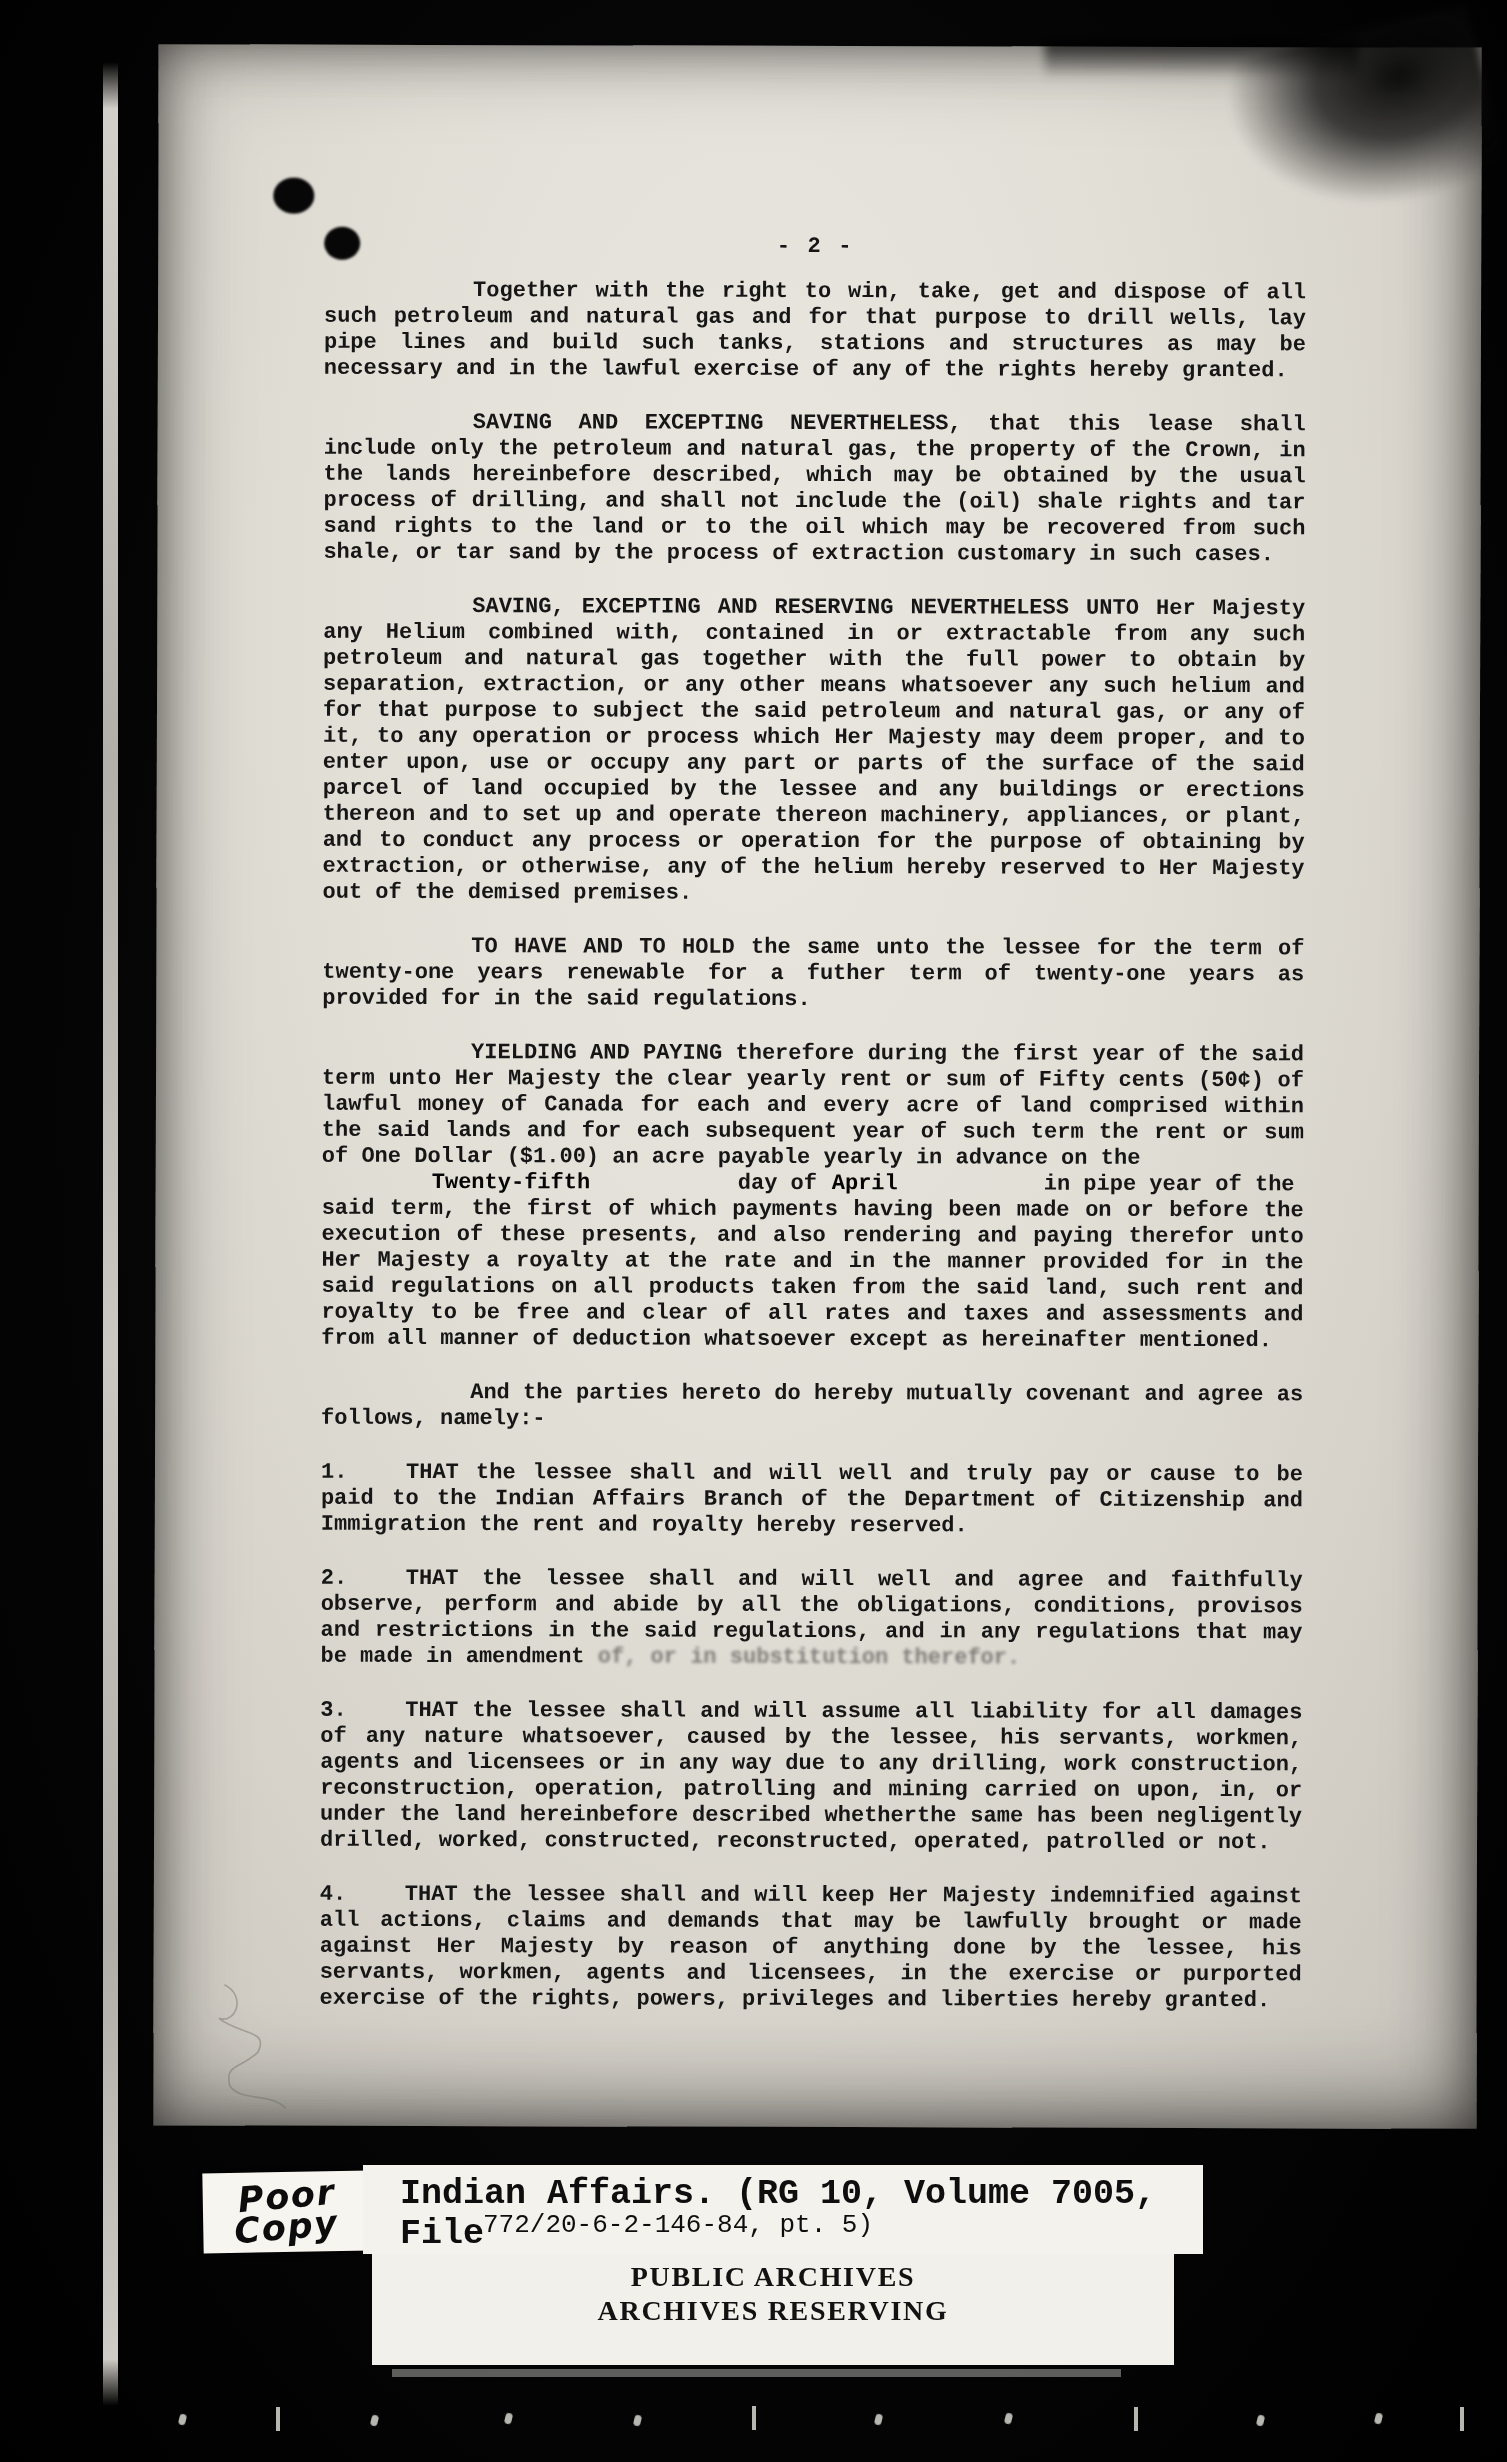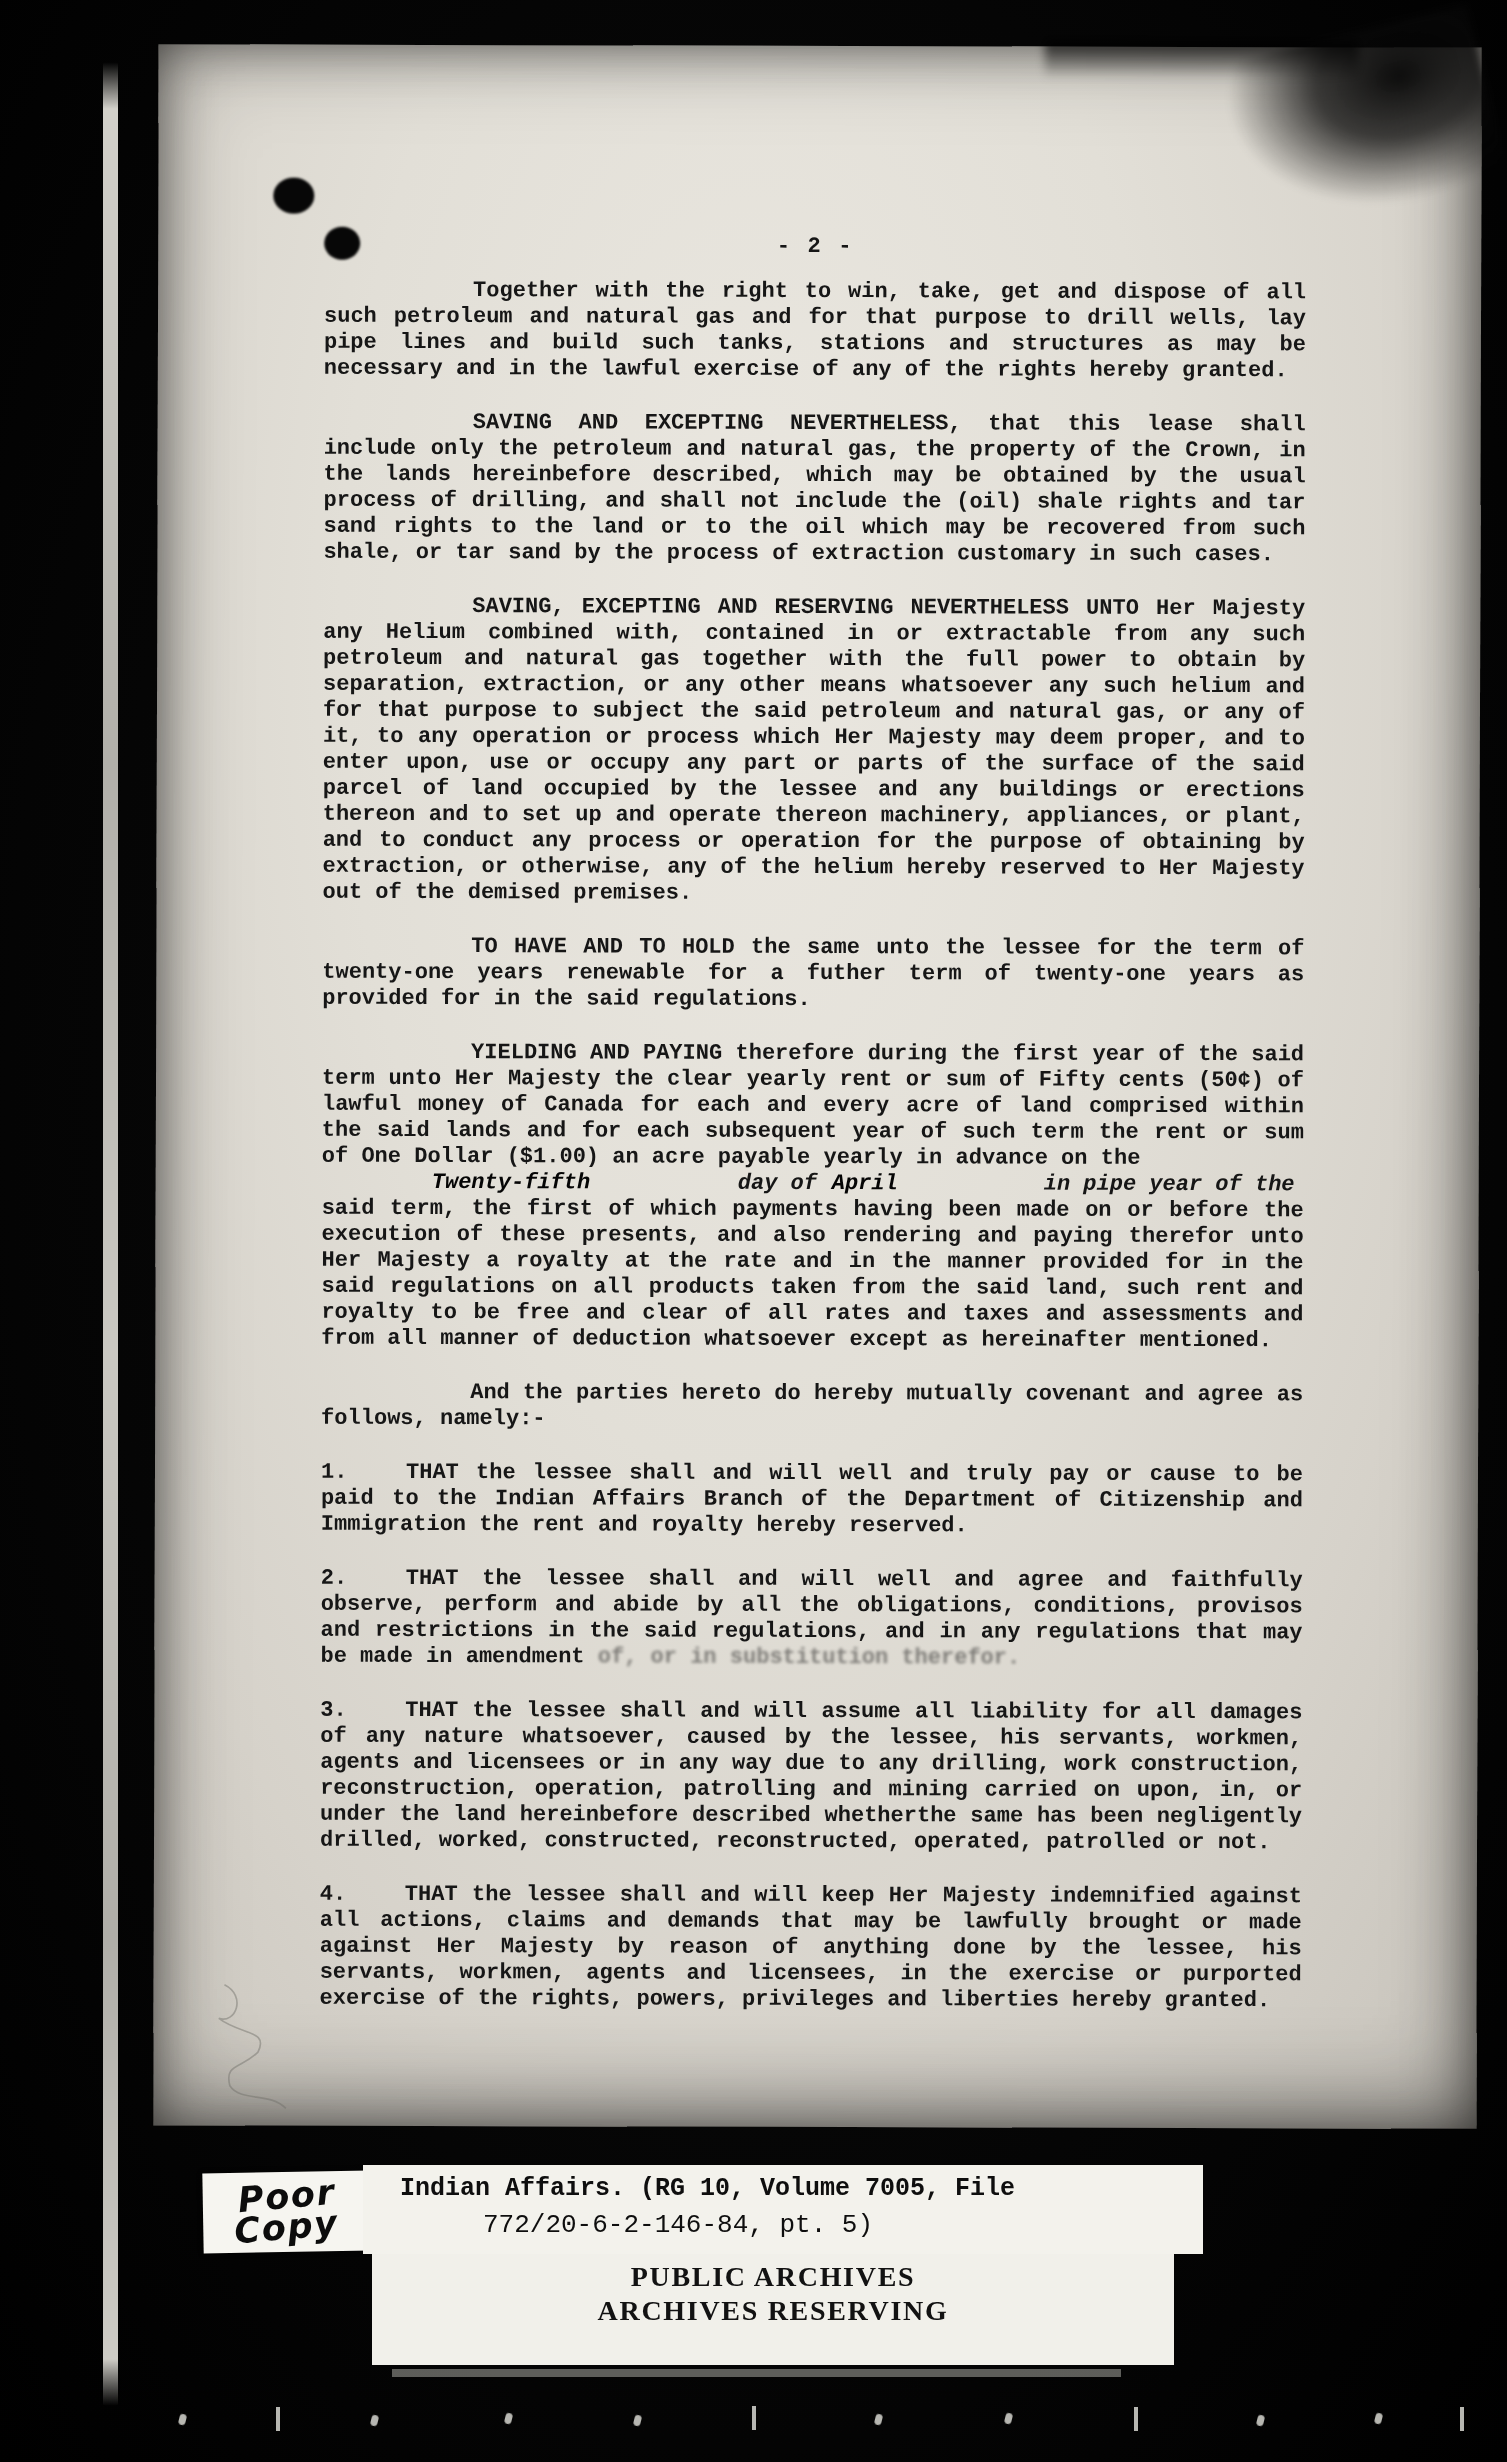--- a/index.html
+++ b/index.html
@@ -53,21 +53,21 @@
   .content{
     position:absolute;left:166px;top:188px;width:982px;
     color:#161616;font-weight:700;font-size:22px;line-height:26px;
     text-align:justify;
   }
   .pagenum{text-align:center;margin:0 0 19px 0;letter-spacing:2.2px;text-align:center;}
   .para{margin:0 0 28px 0;}
   .indent{text-indent:149px;}
   .nogap{margin-bottom:0;}
   .fill-line{position:relative;height:26px;margin:0;white-space:nowrap;}
-  .fill-line span{position:absolute;top:0;font-style:italic;}
+  .fill-line span{position:absolute;top:0;}
   .fl-day{left:110px;color:#050505;}
   .fl-label{left:416px;}
   .fl-month{left:510px;color:#050505;}
   .fl-rest{left:722px;}
   .item{margin:0 0 28px 0;}
   .item:last-child{margin-bottom:0;}
   .num{display:inline-block;width:85px;}
   .faded{opacity:.48;filter:blur(1.4px);}
 
   
@@ -78,21 +78,21 @@
   }
   .poorcopy .hand{
     font-family:"DejaVu Sans", sans-serif;font-style:italic;font-weight:900;
     font-size:35px;line-height:31px;color:#0c0c0c;letter-spacing:1.7px;
     transform:rotate(-4deg);
   }
   .archive-strip{
     position:absolute;left:363px;top:2165px;width:840px;height:89px;
     background:#f3f2ec;color:#0e0e0e;
   }
-  .archive-strip .l1{position:absolute;left:37px;top:9px;font-size:25px;font-weight:700;}
+  .archive-strip .l1{position:absolute;left:37px;top:9px;font-size:35px;font-weight:700;}
   .archive-strip .l2{position:absolute;left:120px;top:45px;font-size:26px;font-weight:400;}
   .stamp-block{
     position:absolute;left:372px;top:2254px;width:802px;height:111px;
     background:#f1f0ea;text-align:center;
     font-family:"Liberation Serif", serif;font-weight:700;color:#121212;
     padding-top:5.6px;box-sizing:border-box;
   }
   .stamp-block div{font-size:28px;line-height:34px;letter-spacing:1.7px;}
   .substrip{position:absolute;left:392px;top:2369px;width:729px;height:7.8px;background:rgba(205,203,196,.45);}
 

